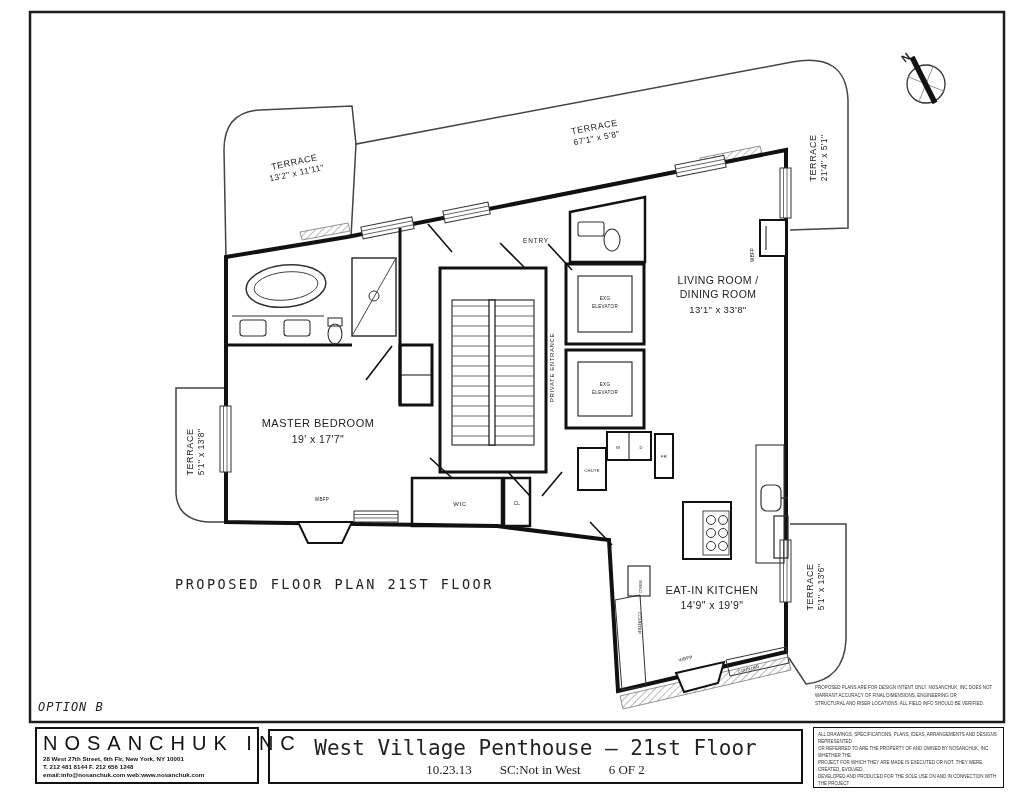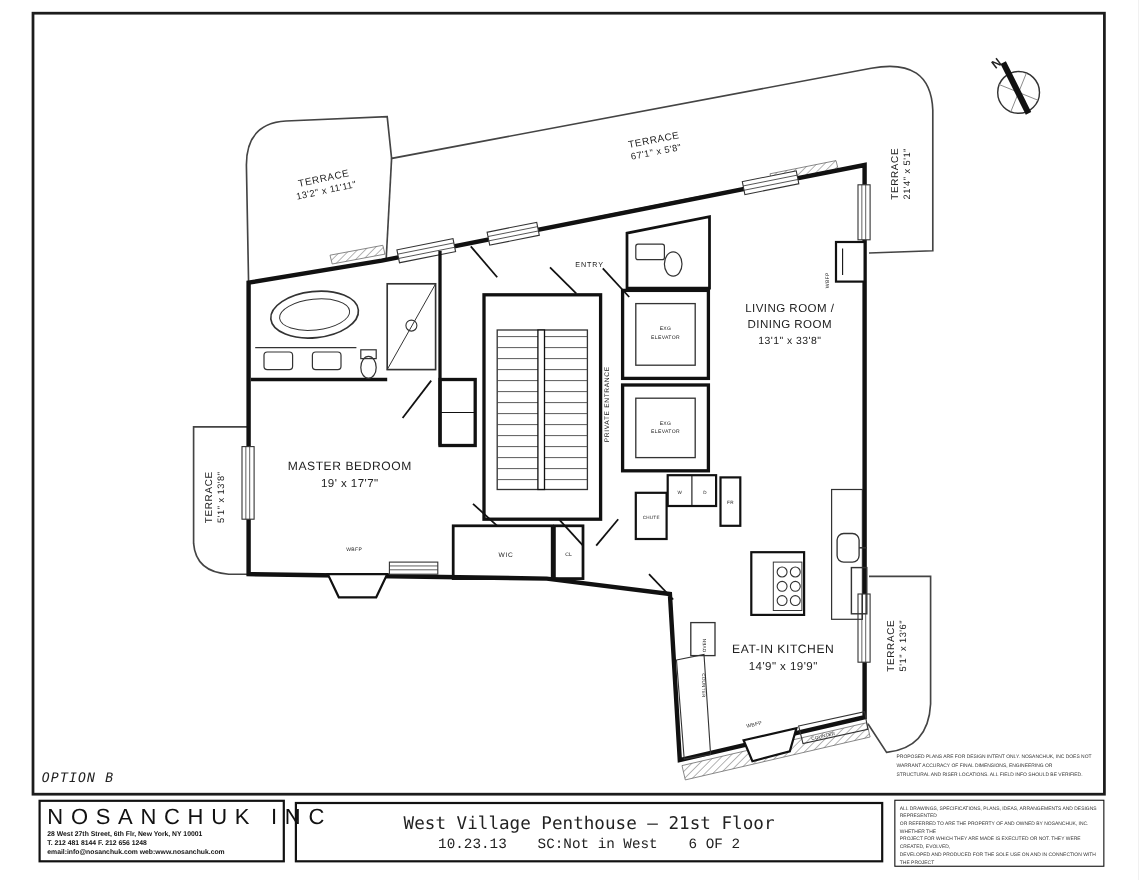--- a/index.html
+++ b/index.html
@@ -20,22 +20,22 @@
   .option-label{position:absolute;left:38px;top:700px;font-family:"DejaVu Sans Mono",monospace;
                 font-size:12px;letter-spacing:1px;color:#222;font-style:italic;}
   .design-note{position:absolute;left:815px;top:684px;width:190px;font-size:4.5px;line-height:8px;
                color:#333;}
   .tb-left{position:absolute;left:35px;top:727px;width:224px;height:57px;border:2px solid #111;
            padding:2px 6px;box-sizing:border-box;}
   .firm-name{font-size:20px;letter-spacing:7px;color:#111;white-space:nowrap;margin-top:1px;}
   .firm-line{font-size:6.2px;font-weight:bold;color:#111;line-height:8px;white-space:nowrap;}
   .tb-center{position:absolute;left:268px;top:729px;width:535px;height:55px;border:2px solid #111;
              box-sizing:border-box;display:flex;flex-direction:column;align-items:center;justify-content:center;gap:2px;}
-  .proj-title{font-family:"DejaVu Sans Mono",monospace;font-size:16px;color:#222;}
-  .proj-meta{font-family:Liberation Mono, monospace;font-size:13px;color:#222;display:flex;gap:28px;justify-content:center;}
+  .proj-title{font-family:"DejaVu Sans Mono",monospace;font-size:21px;color:#222;}
+  .proj-meta{font-family:Liberation Serif, serif;font-size:13px;color:#222;display:flex;gap:28px;justify-content:center;}
   .tb-right{position:absolute;left:813px;top:727px;width:191px;height:61px;border:1.5px solid #111;
             box-sizing:border-box;padding:3px 4px;font-size:4.5px;line-height:7px;color:#333;overflow:hidden;}
 </style>
 </head>
 <body>
 
 <div class="sheet">
 
 <svg width="1035" height="800" viewBox="0 0 1035 800" style="position:absolute;left:0;top:0;">
   <defs>
@@ -248,20 +248,21 @@
     <text class="t45" x="517" y="505" text-anchor="middle">CL</text>
     <text class="t45" x="322" y="501" text-anchor="middle">WBFP</text>
     <text class="t45" transform="translate(754,262) rotate(-90)">WBFP</text>
     <text class="t45" transform="translate(686,660) rotate(-13)" text-anchor="middle">WBFP</text>
     <text class="t4" transform="translate(638,612) rotate(90)">COUNTER</text>
     <text class="t4" transform="translate(738,673) rotate(-13)">COUNTER</text>
     <text class="t4" transform="translate(642,593) rotate(-90)">OVEN</text>
   </g>
 </svg>
 
+<div class="plan-title">PROPOSED FLOOR PLAN 21ST FLOOR</div>
 <div class="option-label">OPTION B</div>
 
 <div class="design-note">
   <div>PROPOSED PLANS ARE FOR DESIGN INTENT ONLY. NOSANCHUK, INC DOES NOT</div>
   <div>WARRANT ACCURACY OF FINAL DIMENSIONS, ENGINEERING OR</div>
   <div>STRUCTURAL AND RISER LOCATIONS. ALL FIELD INFO SHOULD BE VERIFIED.</div>
 </div>
 
 <div class="tb-left">
   <div class="firm-name">NOSANCHUK INC</div>

